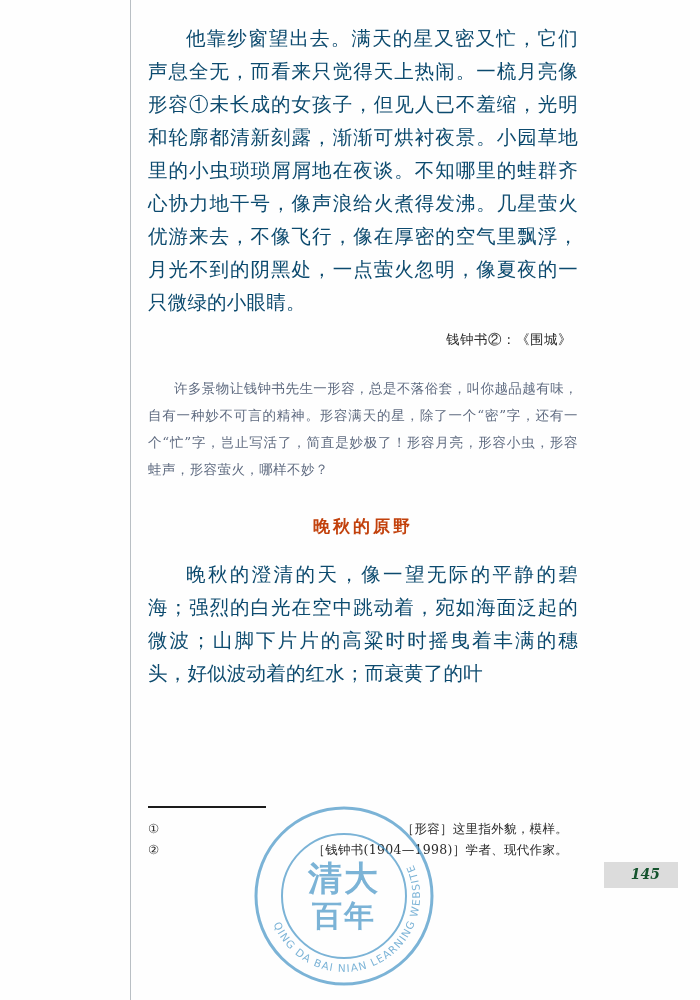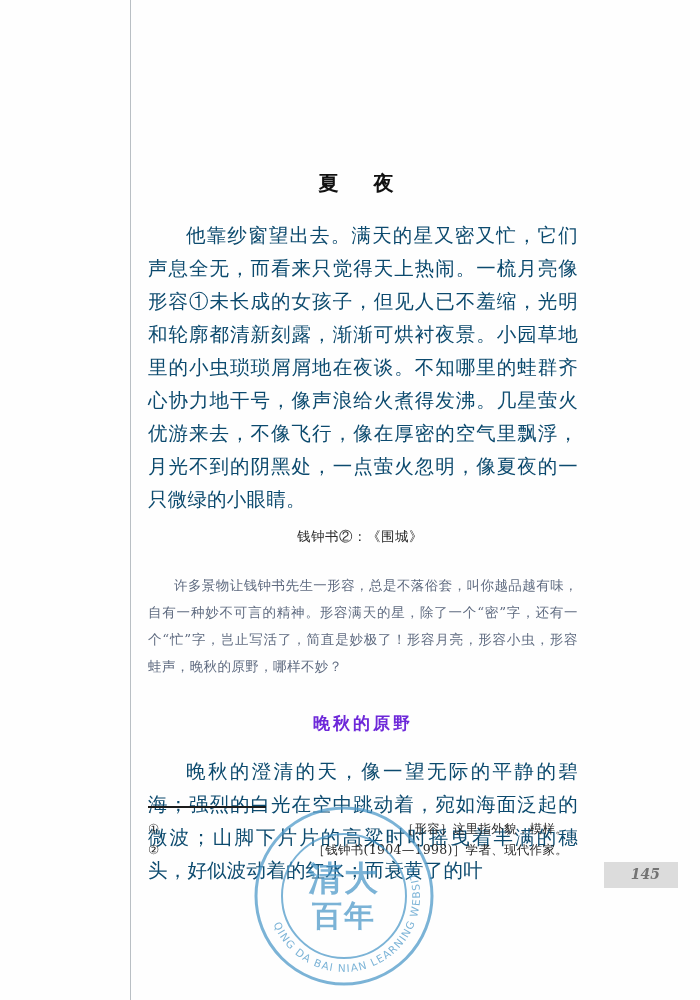--- a/index.html
+++ b/index.html
@@ -55,21 +55,21 @@
     font-size: 19.5px;
     line-height: 33px;
     text-align: justify;
     text-indent: 38px;
     color: #0c4a6e;
     letter-spacing: 0.2px;
   }
 
   .attribution {
     margin-top: 12px;
-    text-align: center;
+    text-align: right;
     font-family: "DejaVu Serif", serif;
     font-size: 13.5px;
     color: #2b2b2b;
     letter-spacing: 0.5px;
     padding-right: 6px;
   }
 
   .commentary {
     margin-top: 26px;
     font-family: "DejaVu Serif", serif;
@@ -81,21 +81,21 @@
     letter-spacing: 0.4px;
   }
 
   .title-sub {
     margin-top: 32px;
     text-align: center;
     font-family: "DejaVu Serif", serif;
     font-weight: bold;
     font-size: 17px;
     letter-spacing: 3px;
-    color: #6d28d9;
+    color: #c2410c;
   }
 
   .body-para.second {
     margin-top: 20px;
   }
 
   
   .footnote-area {
     position: absolute;
     left: 148px;
@@ -134,21 +134,21 @@
     background: #dcdcdc;
   }
   .page-number {
     position: absolute;
     right: 40px;
     bottom: 118px;
     font-family: "DejaVu Serif", serif;
     font-style: italic;
     font-weight: bold;
     font-size: 14px;
-    color: #737373;
+    color: #14532d;
   }
 
   
   .watermark {
     position: absolute;
     left: 246px;
     bottom: 6px;
     width: 196px;
     height: 196px;
     opacity: 0.72;
@@ -158,27 +158,26 @@
 </style>
 </head>
 <body>
 
 <div class="page">
 
   <div class="left-rule"></div>
 
   <div class="content">
 
-    <div class="title-main">夏 夜</div>
 
     <div class="body-para">他靠纱窗望出去。满天的星又密又忙，它们声息全无，而看来只觉得天上热闹。一梳月亮像形容①未长成的女孩子，但见人已不羞缩，光明和轮廓都清新刻露，渐渐可烘衬夜景。小园草地里的小虫琐琐屑屑地在夜谈。不知哪里的蛙群齐心协力地干号，像声浪给火煮得发沸。几星萤火优游来去，不像飞行，像在厚密的空气里飘浮，月光不到的阴黑处，一点萤火忽明，像夏夜的一只微绿的小眼睛。</div>
 
     <div class="attribution">钱钟书②：《围城》</div>
 
-    <div class="commentary">许多景物让钱钟书先生一形容，总是不落俗套，叫你越品越有味，自有一种妙不可言的精神。形容满天的星，除了一个“密”字，还有一个“忙”字，岂止写活了，简直是妙极了！形容月亮，形容小虫，形容蛙声，晚秋的原野，哪样不妙？</div>
+    <div class="commentary">许多景物让钱钟书先生一形容，总是不落俗套，叫你越品越有味，自有一种妙不可言的精神。形容满天的星，除了一个“密”字，还有一个“忙”字，岂止写活了，简直是妙极了！形容月亮，形容小虫，形容蛙声，形容萤火，哪样不妙？</div>
 
     <div class="title-sub">晚秋的原野</div>
 
     <div class="body-para second">晚秋的澄清的天，像一望无际的平静的碧海；强烈的白光在空中跳动着，宛如海面泛起的微波；山脚下片片的高粱时时摇曳着丰满的穗头，好似波动着的红水；而衰黄了的叶</div>
 
   </div>
 
   <div class="footnote-area">
     <div class="footnote-rule"></div>
 

